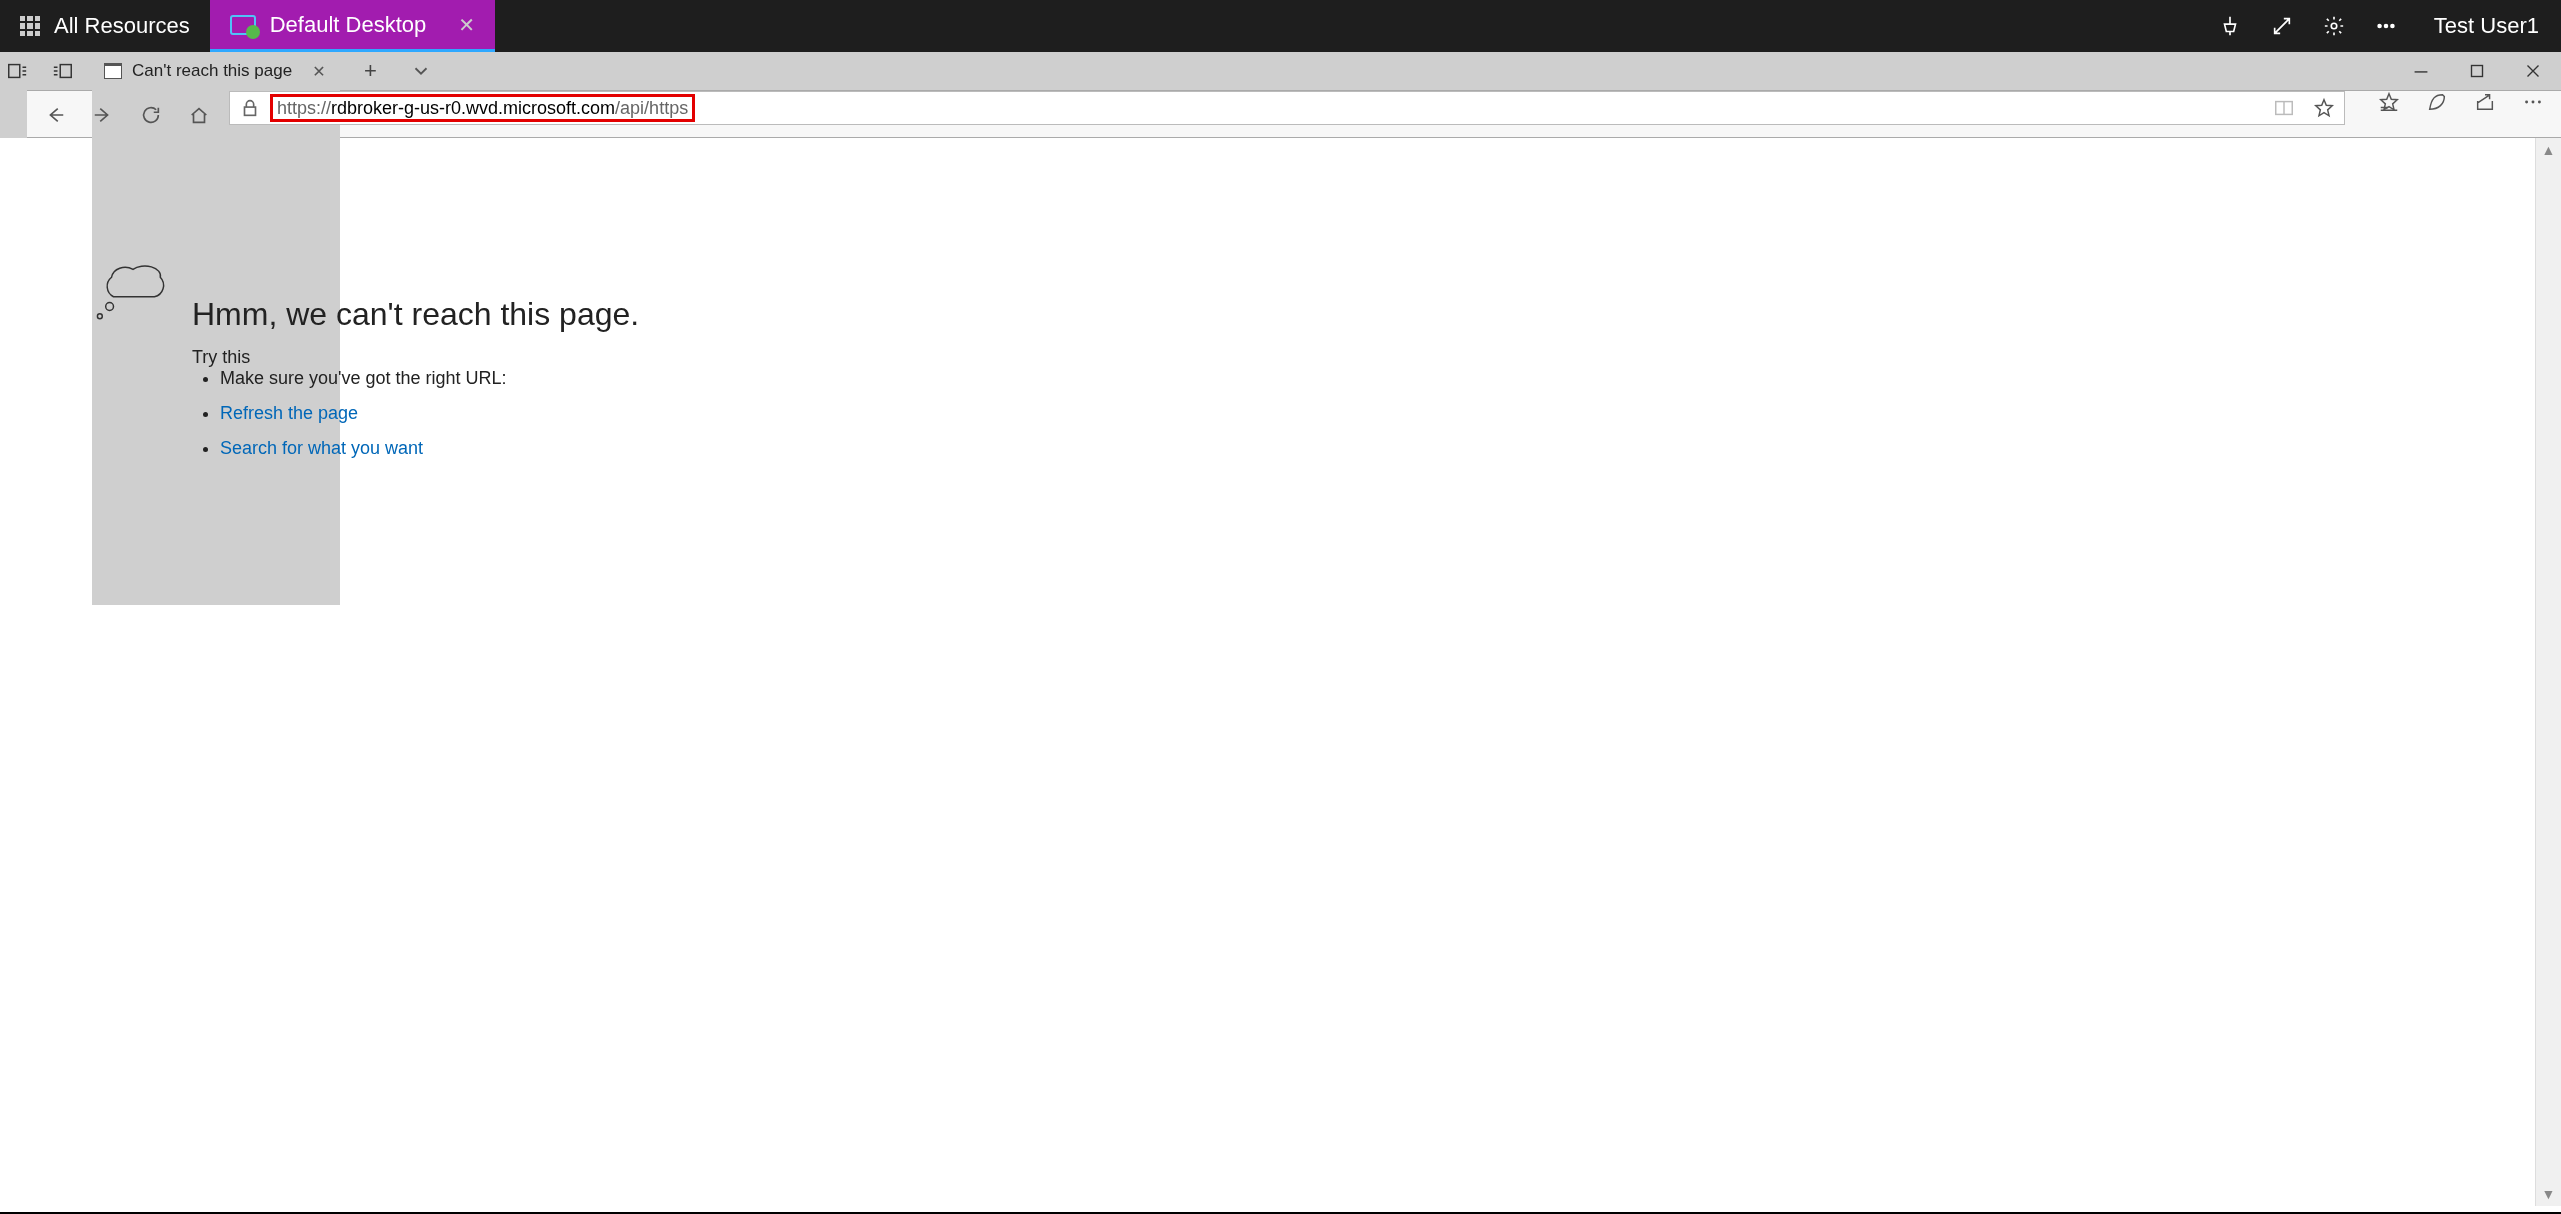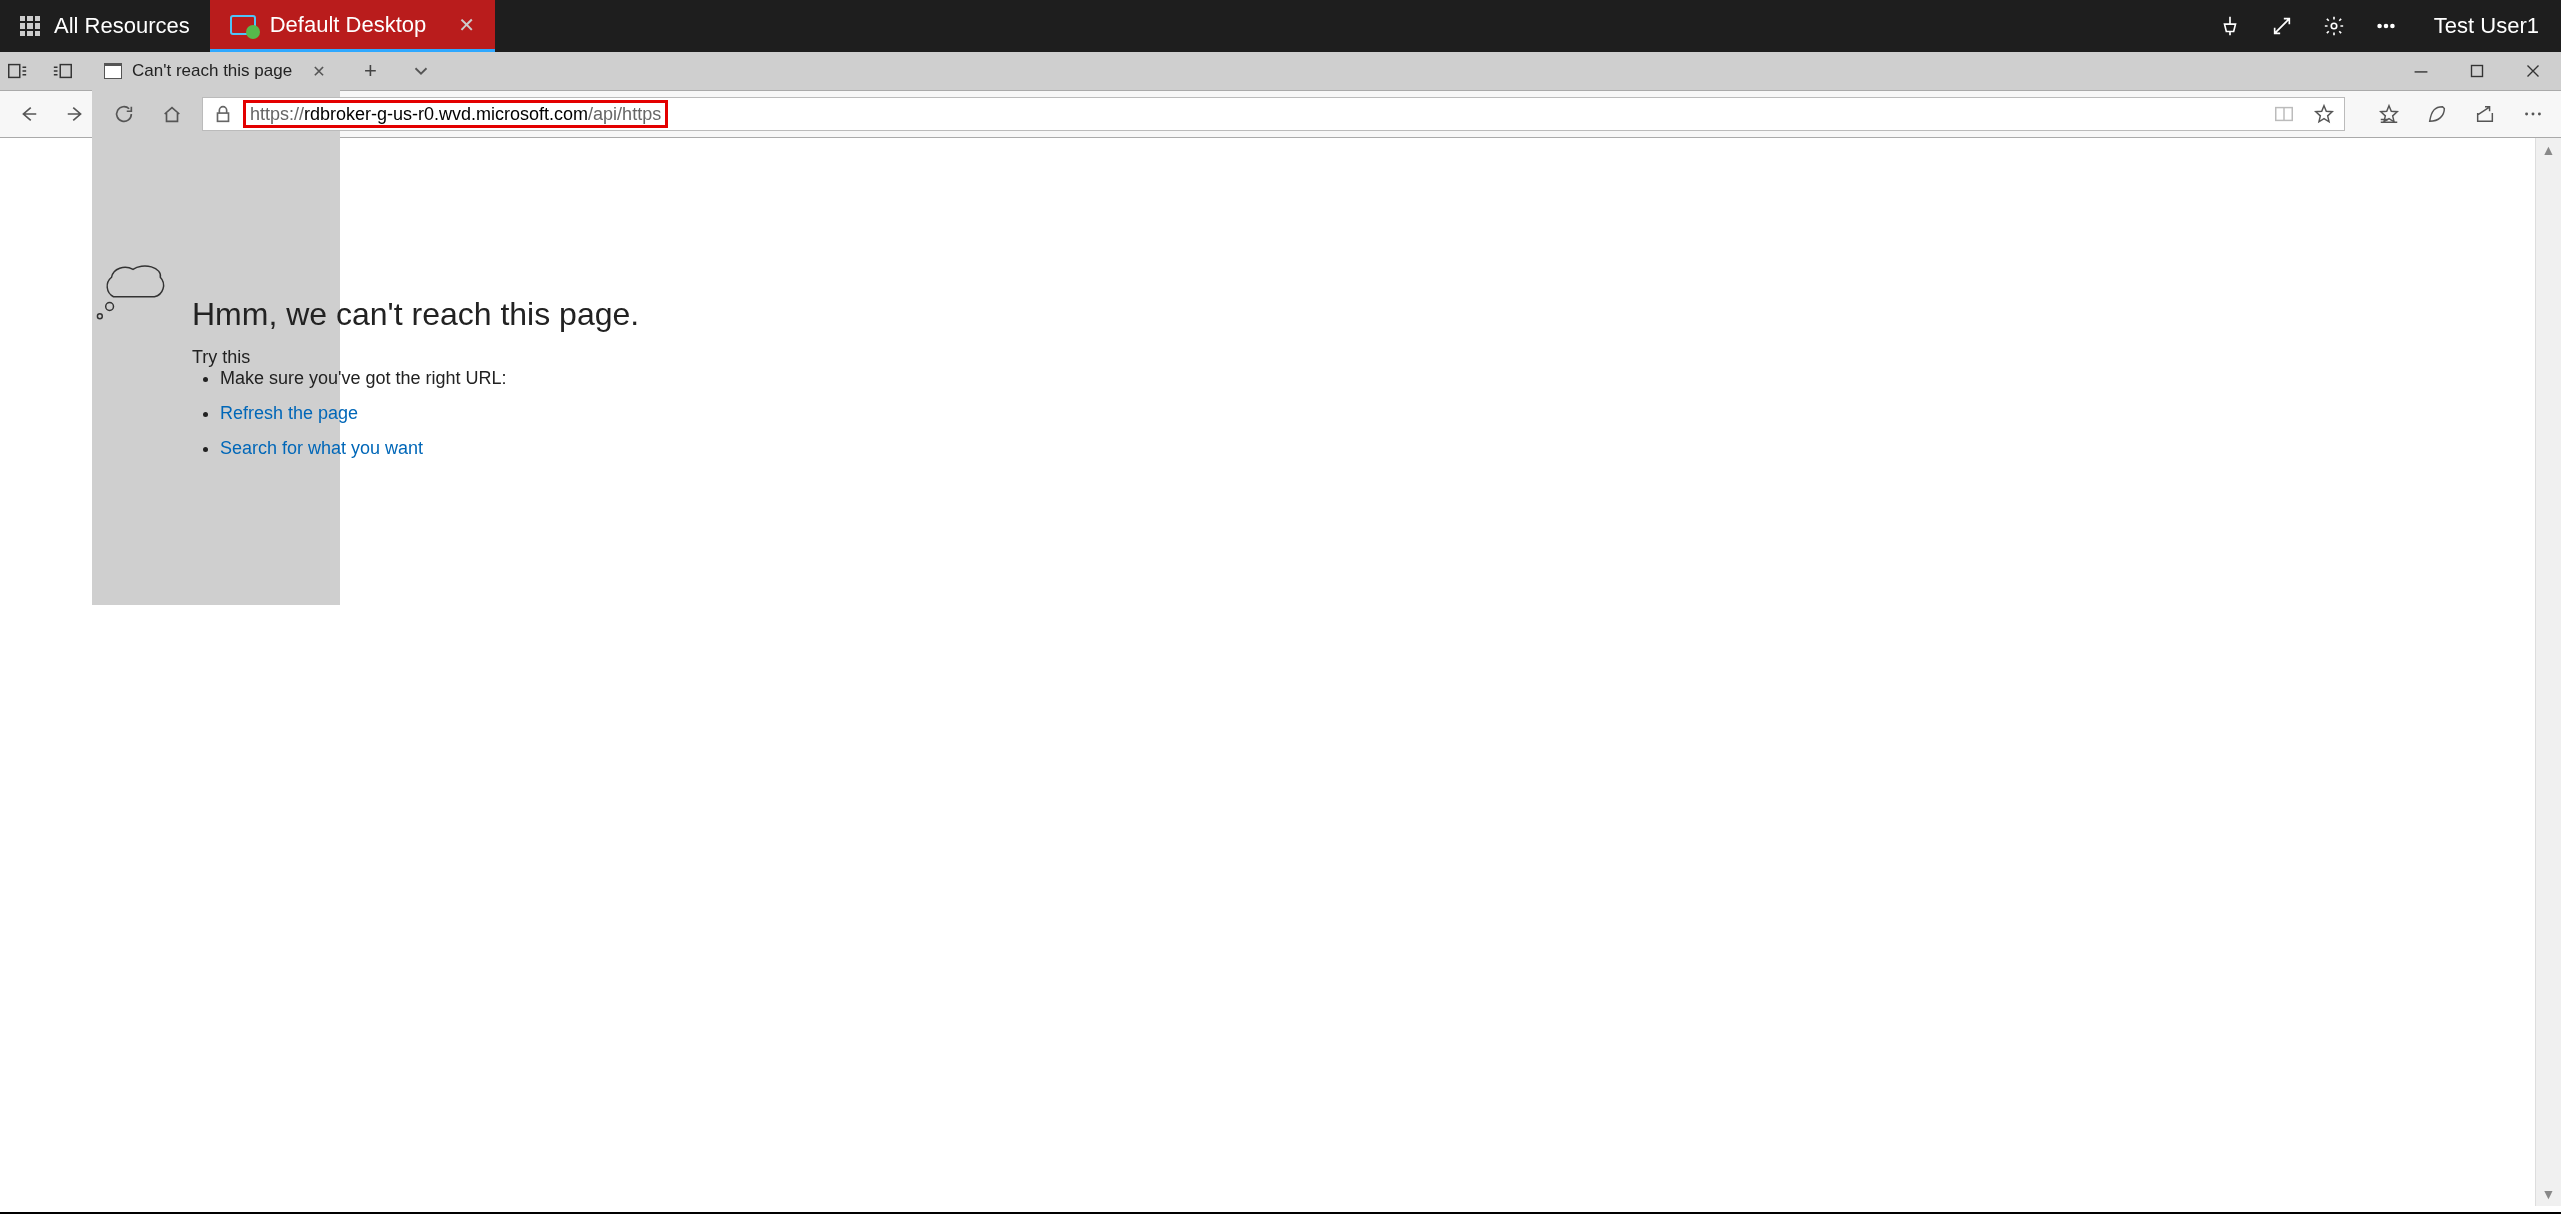--- a/index.html
+++ b/index.html
@@ -2,21 +2,21 @@
 <html><head>
   <meta charset="utf-8">
   <style>
     * { margin: 0; padding: 0; box-sizing: border-box; }
     body { font-family: "Segoe UI", Tahoma, sans-serif; font-size: 12px; background: #fff; overflow: hidden; width: 2561px; height: 1214px; position: relative; }
 
     
     .rd-bar { background: #1e1e1e; height: 52px; display: flex; align-items: stretch; color: #fff; }
     .rd-tab { display: flex; align-items: center; padding: 0 20px; gap: 14px; font-size: 22px; font-weight: 400; position: relative; }
     .rd-tab.all { background: #1e1e1e; }
-    .rd-tab.desk { background: #b91c1c; border-bottom: 3px solid #2ea8ff; text-align: center; }
+    .rd-tab.desk { background: #a21caf; border-bottom: 3px solid #2ea8ff; text-align: center; }
     .rd-tab .apps-icon { width: 20px; height: 20px; display: grid; grid-template-columns: repeat(3,1fr); grid-template-rows: repeat(3,1fr); gap: 2px; }
     .rd-tab .apps-icon span { background: #ccc; }
     .rd-tab .desk-icon { width: 26px; height: 20px; border: 2px solid #4fc3f7; border-radius: 3px; position: relative; }
     .rd-tab .desk-icon::after { content:""; position:absolute; right:-6px; bottom:-6px; width:14px; height:14px; background:#57b84b; border-radius:50%; }
     .rd-tab .x { margin-left: 18px; font-size: 20px; color:#ccc; }
     .rd-spacer { flex: 1; }
     .rd-ctrl { width: 52px; display:flex; align-items:center; justify-content:center; }
     .rd-ctrl svg { stroke:#fff; fill:none; stroke-width:1.8; }
     .rd-user { padding: 0 22px; display:flex; align-items:center; font-size:22px; }
 
@@ -31,21 +31,21 @@
     .btab .doc-icon { width:18px; height:16px; border:1px solid #555; border-top-width:3px; background:#fff; }
     .btab .title { font-size:17px; color:#222; }
     .btab .x { color:#555; font-size:16px; margin-left:auto; padding:0 10px; }
     .btab-newplus { width:38px; display:flex; align-items:center; justify-content:center; font-size:22px; color:#444; }
     .btab-chevron { width:38px; display:flex; align-items:center; justify-content:center; }
     .winctrls { margin-left:auto; display:flex; }
     .winctrls .wc { width:56px; height:38px; display:flex; align-items:center; justify-content:center; }
     .winctrls svg { stroke:#333; stroke-width:1.5; fill:none; }
 
     
-    .addr { height: 48px; display:flex; align-items:center; background:#f7f7f7; border-top:1px solid #aaa; border-bottom:1px solid #aaa; padding:0 4px; }
+    .addr { height: 48px; display:flex; align-items:flex-start; background:#f7f7f7; border-top:1px solid #aaa; border-bottom:1px solid #aaa; padding:0 4px;margin-left:27px; }
     .navbtn { width:48px; height:48px; display:flex; align-items:center; justify-content:center; }
     .navbtn svg { stroke:#555; fill:none; stroke-width:1.8; }
     .urlbox { flex:1; display:flex; align-items:center; background:#fff; height:34px; border:1px solid #bbb; margin:0 6px; position:relative; }
     .urlbox .lock { width:40px; display:flex; align-items:center; justify-content:center; }
     .url-highlight { border:3px solid #e30000; padding:0 4px; height:28px; display:flex; align-items:center; }
     .url-proto, .url-path { color:#666; font-size:18px; }
     .url-host { color:#000; font-size:18px; }
     .urlactions { margin-left:auto; display:flex; align-items:center; }
     .urlactions .ua { width:40px; display:flex; align-items:center; justify-content:center; }
     .toolgroup { display:flex; align-items:center; margin-left:14px; }

